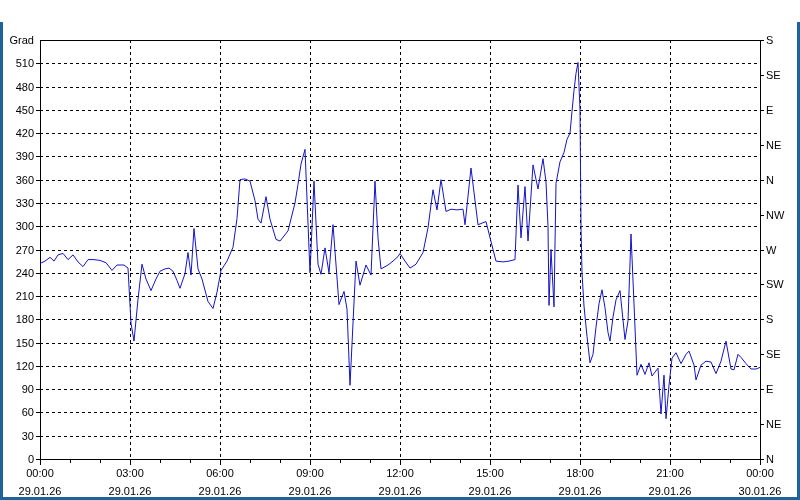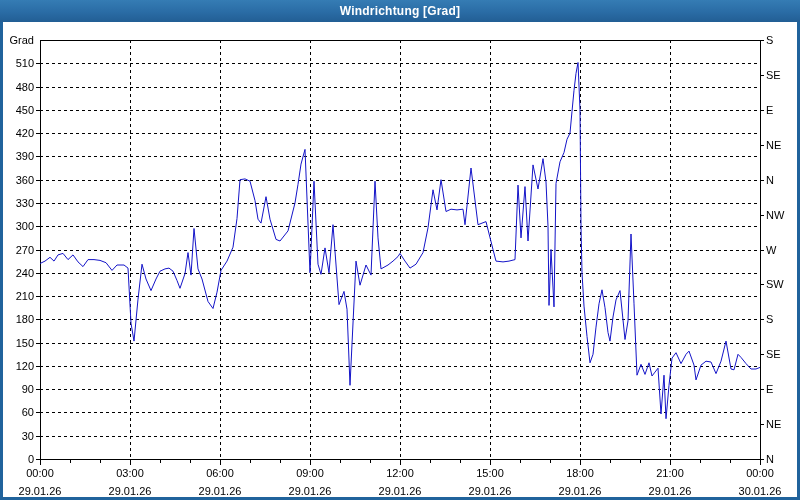--- a/index.html
+++ b/index.html
@@ -13,23 +13,20 @@
   .edge.left{left:0;top:22px;width:3px;height:478px;}
   .edge.right{right:0;top:22px;width:3px;height:478px;}
   .edge.bottom{left:0;bottom:0;width:800px;height:3px;}
   svg{position:absolute;left:0;top:0;z-index:1;}
   svg text{font-family:"Liberation Sans",sans-serif;font-size:11px;fill:#000000;}
 </style>
 </head>
 <body>
 
 <div class="window">
-  <div class="titlebar">
-    <span>Windrichtung [Grad]</span>
-  </div>
   <svg id="chart" width="800" height="500" viewBox="0 0 800 500">
       <line x1="40" x2="760" y1="436.22222222222223" y2="436.22222222222223" stroke="#000000" stroke-width="1" stroke-dasharray="3 3" shape-rendering="crispEdges"></line>
       <line x1="40" x2="760" y1="412.94444444444446" y2="412.94444444444446" stroke="#000000" stroke-width="1" stroke-dasharray="3 3" shape-rendering="crispEdges"></line>
       <line x1="40" x2="760" y1="389.6666666666667" y2="389.6666666666667" stroke="#000000" stroke-width="1" stroke-dasharray="3 3" shape-rendering="crispEdges"></line>
       <line x1="40" x2="760" y1="366.3888888888889" y2="366.3888888888889" stroke="#000000" stroke-width="1" stroke-dasharray="3 3" shape-rendering="crispEdges"></line>
       <line x1="40" x2="760" y1="343.1111111111111" y2="343.1111111111111" stroke="#000000" stroke-width="1" stroke-dasharray="3 3" shape-rendering="crispEdges"></line>
       <line x1="40" x2="760" y1="319.83333333333337" y2="319.83333333333337" stroke="#000000" stroke-width="1" stroke-dasharray="3 3" shape-rendering="crispEdges"></line>
       <line x1="40" x2="760" y1="296.55555555555554" y2="296.55555555555554" stroke="#000000" stroke-width="1" stroke-dasharray="3 3" shape-rendering="crispEdges"></line>
       <line x1="40" x2="760" y1="273.2777777777778" y2="273.2777777777778" stroke="#000000" stroke-width="1" stroke-dasharray="3 3" shape-rendering="crispEdges"></line>
       <line x1="40" x2="760" y1="250" y2="250" stroke="#000000" stroke-width="1" stroke-dasharray="3 3" shape-rendering="crispEdges"></line>

